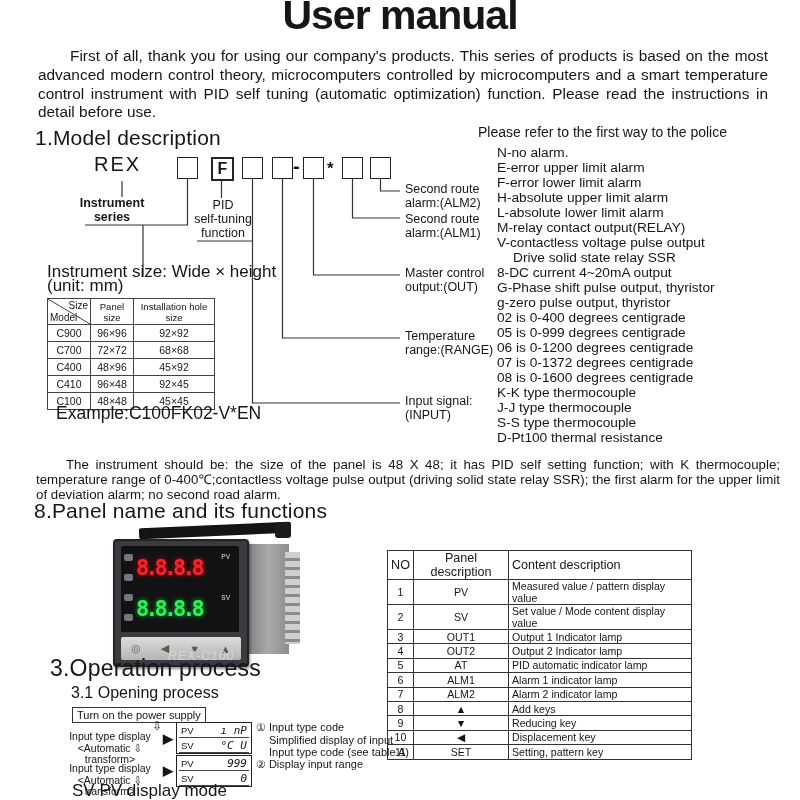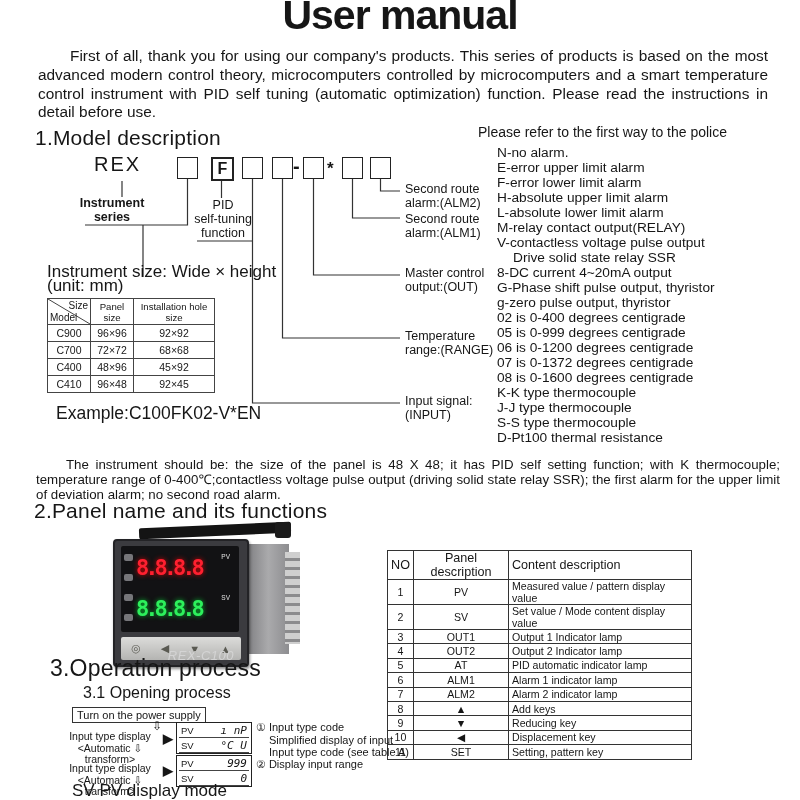--- a/index.html
+++ b/index.html
@@ -10,21 +10,21 @@
     -webkit-font-smoothing:antialiased;
   }
   .abs{position:absolute;}
   
   .title{left:0;right:0;top:-6px;text-align:center;font-size:41px;font-weight:bold;letter-spacing:-1px;line-height:1.05;}
   .intro{left:38px;top:47px;width:730px;font-size:15.4px;line-height:1.22;text-align:justify;text-indent:32px;}
   .h-section{font-size:21px;font-weight:400;letter-spacing:.2px;}
   .h-model{left:35px;top:126px;}
   .h-panel{left:34px;top:499px;}
   .h-oper{left:50px;top:655px;font-size:23px;}
-  .h-sub{left:71px;top:684px;font-size:16px;margin-left:12px;}
+  .h-sub{left:71px;top:684px;font-size:16px;}
   .summary{left:36px;top:458px;width:744px;font-size:13.3px;line-height:14.8px;text-align:justify;text-indent:30px;}
   .example{left:56px;top:403px;font-size:17.5px;}
   
   .rex{left:94px;top:153px;font-size:20px;letter-spacing:2px;}
   .mbox{top:157px;width:19px;height:20px;border:1.5px solid #222;background:#fff;}
   .mbox.f{border-width:2px;text-align:center;font-weight:bold;font-size:16px;line-height:20px;}
   .mdash{left:293px;top:155px;font-size:20px;font-weight:600;}
   .mstar{left:327px;top:159px;font-size:17px;font-weight:bold;}
   .dlabel{font-size:12.5px;line-height:14px;}
   .dlabel.center{text-align:center;}
@@ -219,27 +219,32 @@
     <tr>
         <td>C400</td>
         <td>48×96</td>
         <td>45×92</td>
       </tr>
     <tr>
         <td>C410</td>
         <td>96×48</td>
         <td>92×45</td>
       </tr>
+    <tr>
+        <td>C100</td>
+        <td>48×48</td>
+        <td>45×45</td>
+      </tr>
   </tbody>
 </table>
 
 <div class="abs example">Example:C100FK02-V*EN</div>
 <div class="abs summary">The instrument should be: the size of the panel is 48 X 48; it has PID self setting function; with K thermocouple; temperature range of 0-400℃;contactless voltage pulse output (driving solid state relay SSR); the first alarm for the upper limit of deviation alarm; no second road alarm.</div>
 
-<div class="abs h-section h-panel">2.Panel name and its functions</div>
+<div class="abs h-section h-panel">8.Panel name and its functions</div>
 
 <div class="abs device">
   <div class="bracket"></div>
   <div class="bracket-knob"></div>
   <div class="side"></div>
   <div class="rear"></div>
   <div class="front">
     <div class="face">
       <div class="ind" style="top:8px"></div>
       <div class="ind" style="top:28px"></div>

